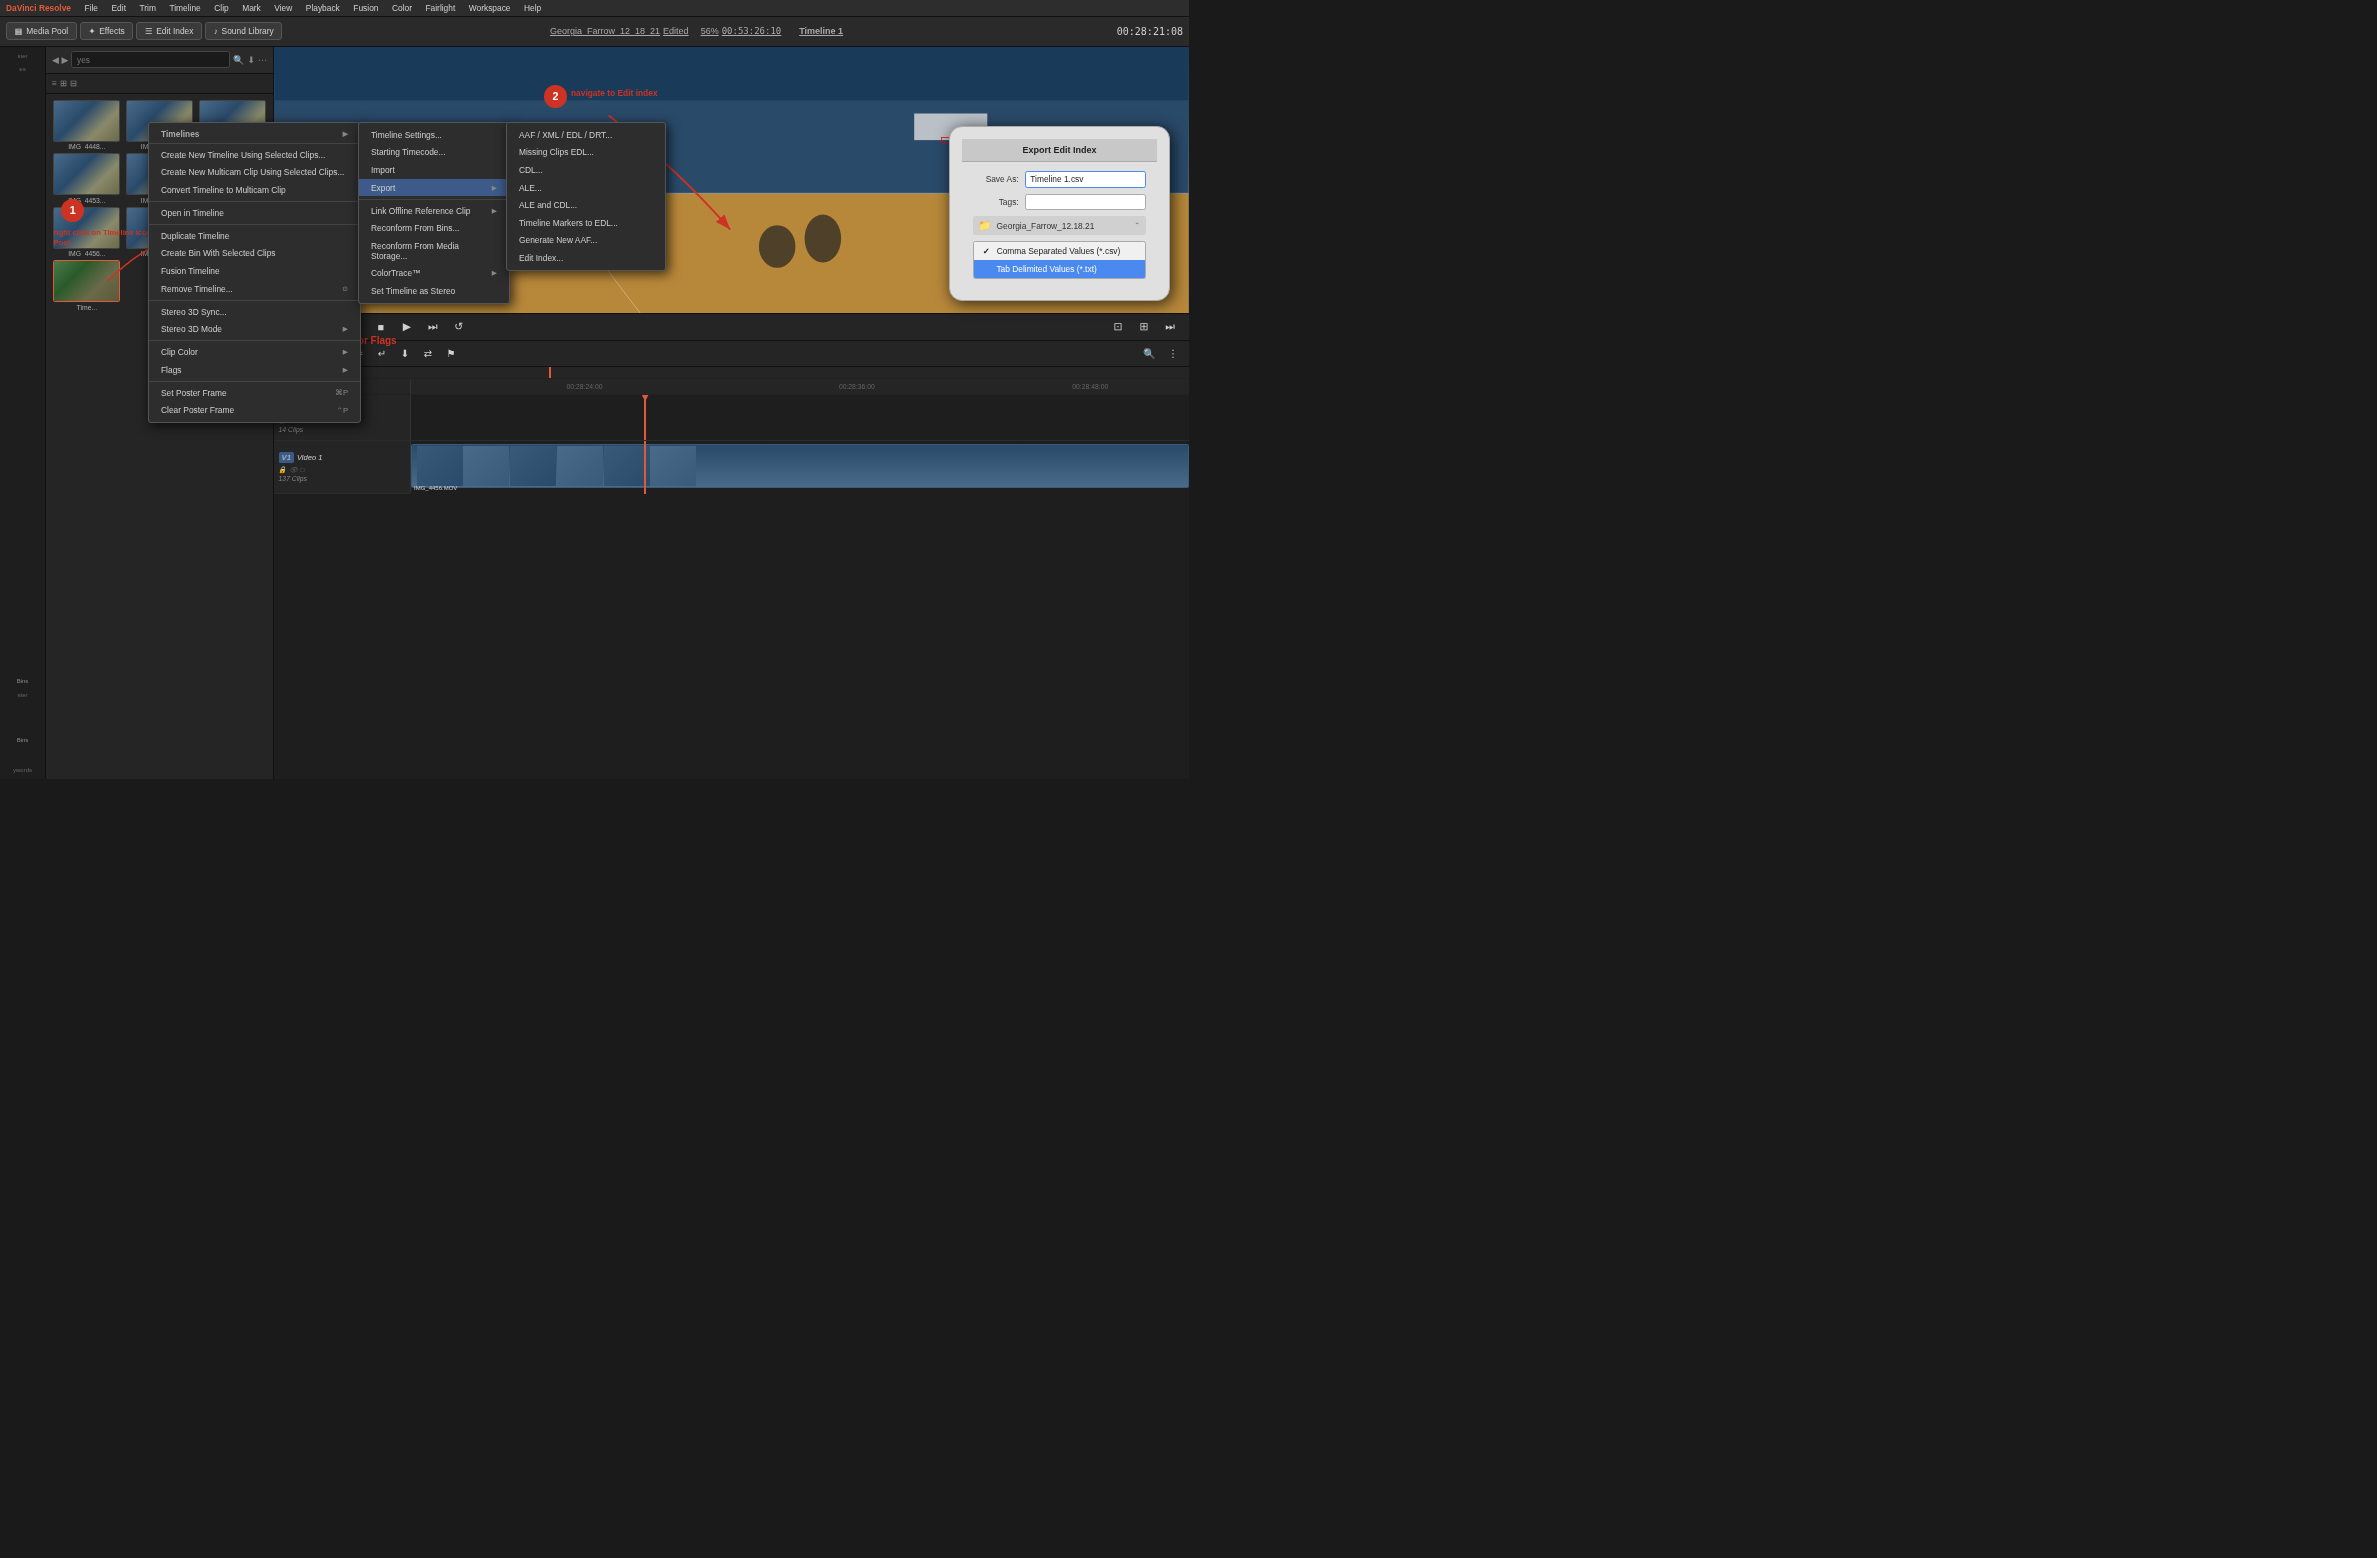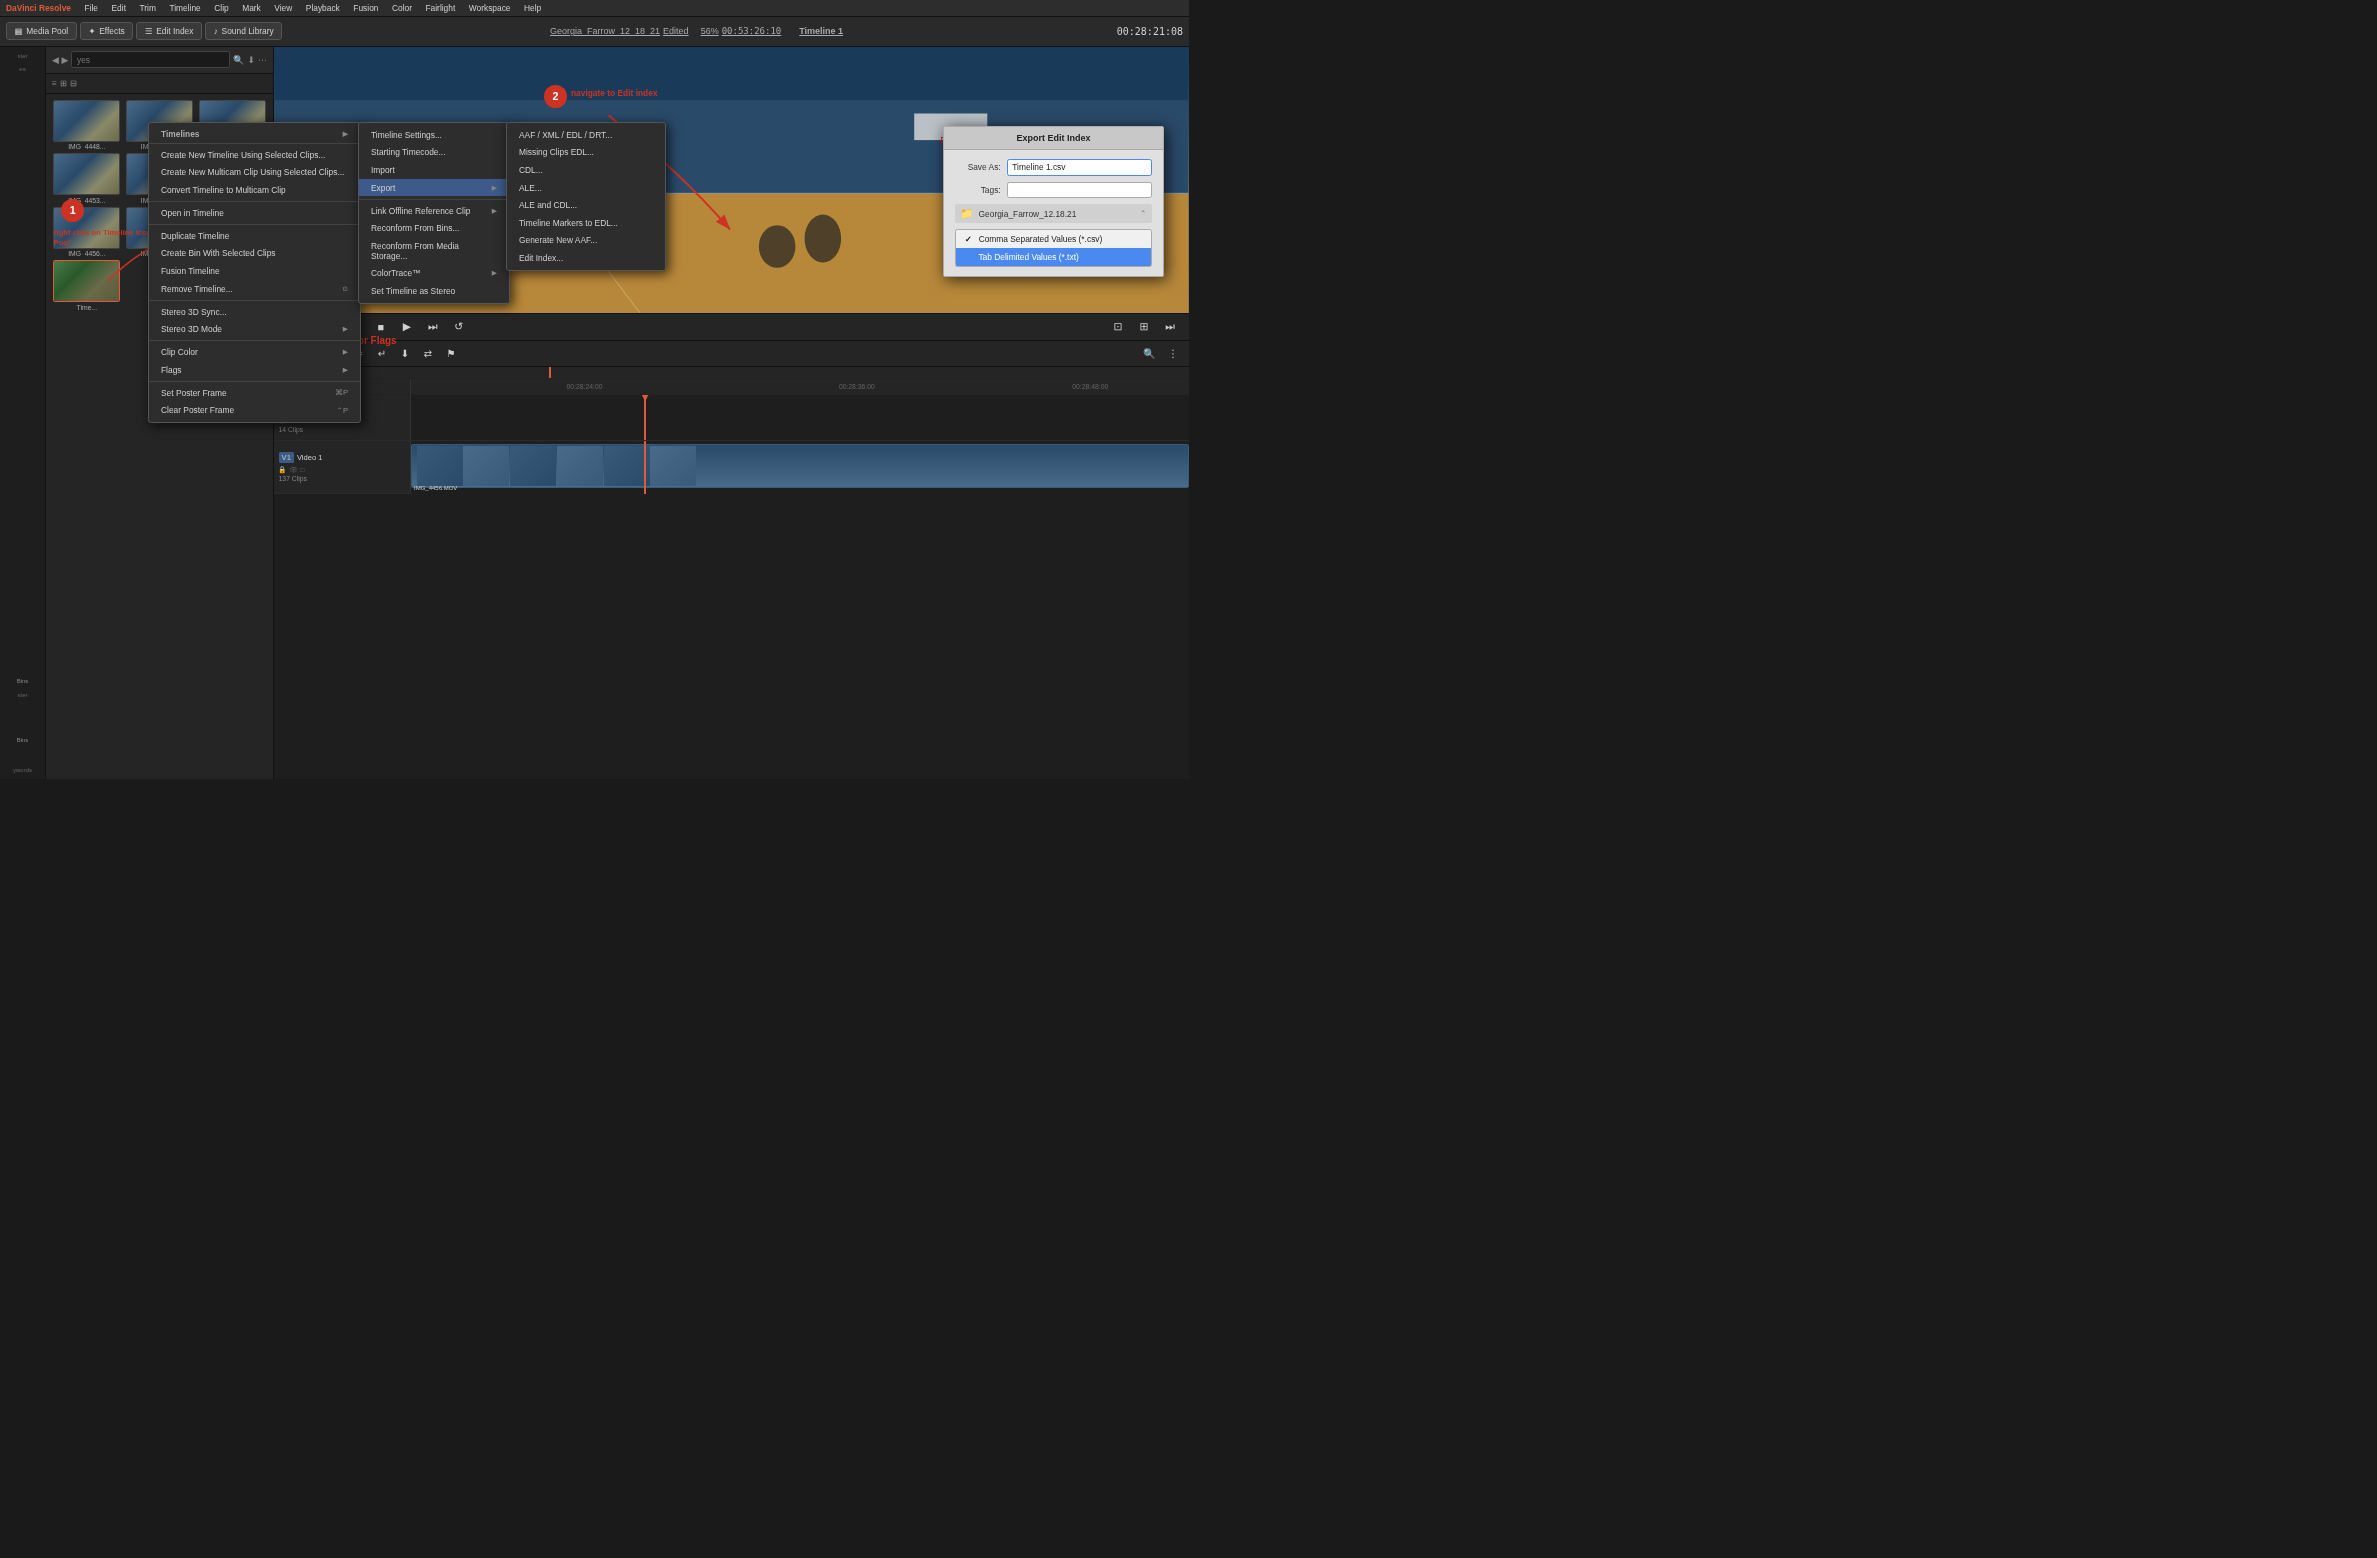--- a/index.html
+++ b/index.html
@@ -242,20 +242,21 @@
     }
     .track-label-area {
       width: 137px;
       background: #252525;
       border-right: 0.8px solid #333;
       padding: 3px 4.6px;
       display: flex;
       flex-direction: column;
       justify-content: center;
       gap: 1.5px;
+      font-style: italic;
     }
     .track-controls-icons {
       display: flex;
       gap: 2.3px;
       margin-top: 1.5px;
     }
     .track-icon {
       font-size: 6.8px;
       color: #666;
       cursor: pointer;
@@ -354,28 +355,28 @@
     }
     .ctx-shortcut {
       font-size: 7.6px;
       color: #888;
     }
 
     
     .export-dialog {
       position: absolute;
       top: 126px;
-      right: 25px;
+      right: 19px;
       width: 221px;
       background: #e0e0e0;
       border: 0.8px solid #aaa;
-      border-radius: 2px;
+      border-radius: 13px;
       box-shadow: 2.3px 2.3px 15px rgba(0,0,0,0.7);
       z-index: 300;
-      padding: 0;
+      padding: 12px;
       overflow: hidden;
     }
     .dialog-title {
       background: #c8c8c8;
       padding: 6px 10.7px;
       font-size: 9px;
       font-weight: 600;
       color: #222;
       text-align: center;
       border-bottom: 0.8px solid #aaa;

